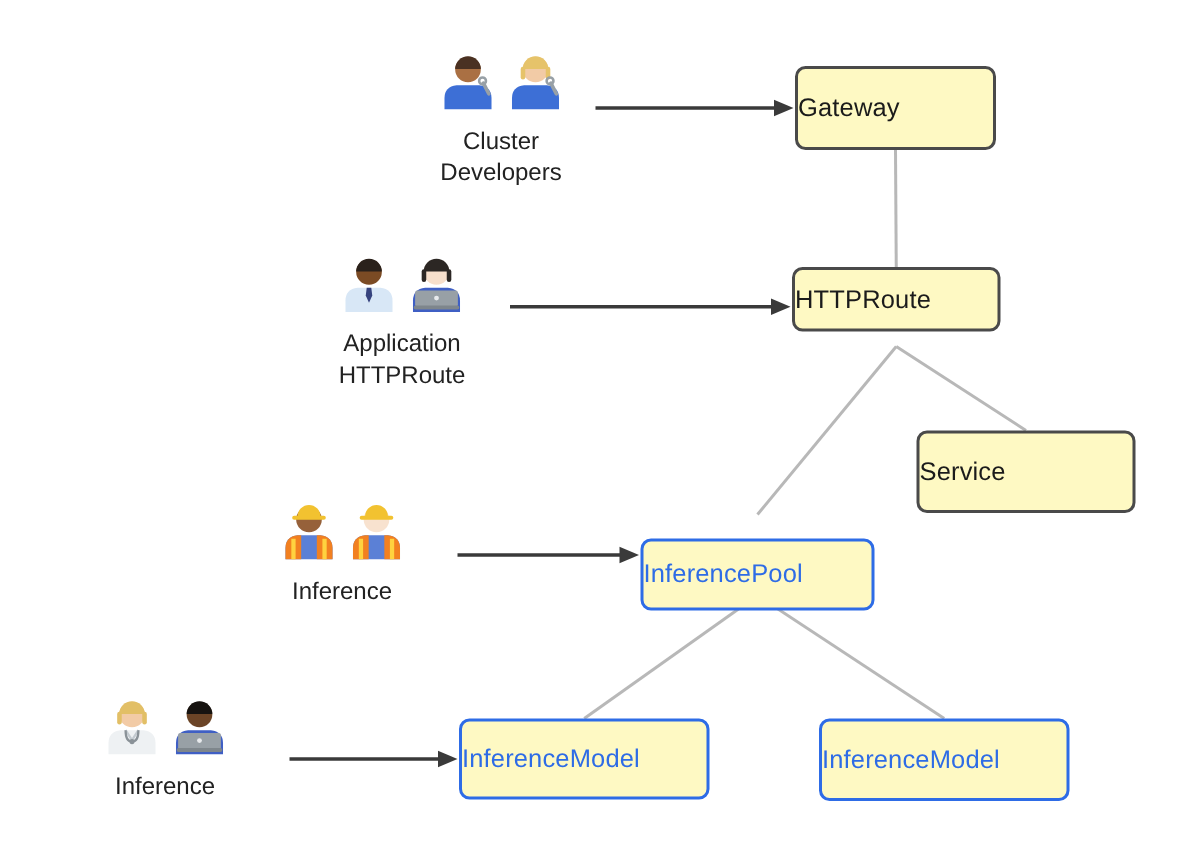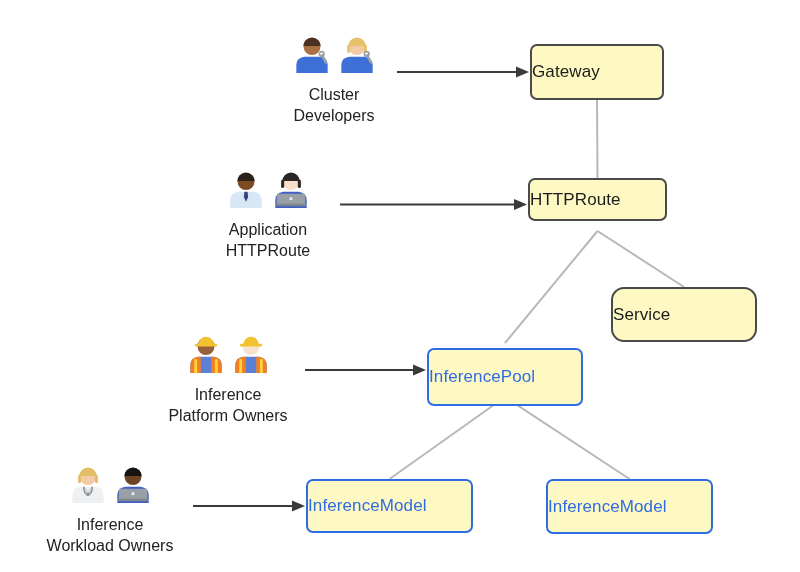--- a/index.html
+++ b/index.html
@@ -43,24 +43,24 @@
         <polygon points="305,506 292,500.5 292,511.5" fill="#3a3a3a"></polygon>
       </g>
     </svg>
   <div id="nodes">
       <div class="node core" style="left: 530px; top: 44px; width: 134px; height: 56px;">
         <span>Gateway</span>
       </div>
       <div class="node core" style="left: 528px; top: 178px; width: 139px; height: 43px;">
         <span>HTTPRoute</span>
       </div>
-      <div class="node core" style="left: 611px; top: 287px; width: 146px; height: 55px; border-radius: 13px;">
+      <div class="node core" style="left: 611px; top: 287px; width: 146px; height: 55px;">
         <span>Service</span>
       </div>
-      <div class="node extension" style="left: 427px; top: 348px; width: 156px; height: 58px;">
+      <div class="node extension" style="left: 427px; top: 359px; width: 156px; height: 48px;">
         <span>InferencePool</span>
       </div>
       <div class="node extension" style="left: 306px; top: 479px; width: 167px; height: 54px;">
         <span>InferenceModel</span>
       </div>
       <div class="node extension" style="left: 546px; top: 479px; width: 167px; height: 55px;">
         <span>InferenceModel</span>
       </div>
     </div>
   <div id="personas">
@@ -137,21 +137,20 @@
               <path d="M36.5 42 V34 Q36.5 26 28 25 H25.5 V42 Z" fill="#f28020"></path>
               <rect x="7.6" y="27.5" width="3" height="14.5" fill="#ffd23f"></rect>
               <rect x="29.4" y="27.5" width="3" height="14.5" fill="#ffd23f"></rect>
               <circle cx="20" cy="14" r="9" fill="#f8e2cf"></circle>
               <path d="M12 11.8 A8 8 0 0 1 28 11.8 Z" fill="#f2c230"></path>
               <rect x="8.2" y="11.3" width="23.6" height="2.8" rx="1.4" fill="#f2c230"></rect>
             </g>
           </svg>
         </div>
         <div>Inference</div>
-        <div>Platform Owners</div>
       </div>
       <div class="persona" style="left: 10px; top: 463px; width: 200px;">
         <div class="figures" role="img" aria-label="🧑🏼‍⚕️👨🏿‍💻">
           <svg width="38" height="40" viewBox="0 0 40 42">
             <g>
               <path d="M3.5 42 V34 Q3.5 26 12 25 H28 Q36.5 26 36.5 34 V42 Z" fill="#eef1f3"></path>
               <path d="M15.5 25 L20 32 L24.5 25" stroke="#c3cad0" stroke-width="1.6" fill="none"></path>
               <path d="M15.5 25 Q15.5 33 20 33 Q24.5 33 24.5 25" stroke="#8a9298" stroke-width="1.6" fill="none"></path>
               <circle cx="20" cy="33" r="1.8" fill="#8a9298"></circle>
               <circle cx="20" cy="14" r="9" fill="#f2cba6"></circle>
@@ -165,16 +164,15 @@
               <path d="M3.5 42 V34 Q3.5 26 12 25 H28 Q36.5 26 36.5 34 V42 Z" fill="#3f5fc4"></path>
               <circle cx="20" cy="14" r="9" fill="#6b4426"></circle>
               <path d="M11 13.6 A9 9 0 0 1 29 13.6 Z" fill="#161310"></path>
               <rect x="5" y="27" width="30" height="11.5" rx="1.5" fill="#98a0a6"></rect>
               <rect x="4" y="37.5" width="32" height="2.8" rx="1.4" fill="#7e868c"></rect>
               <circle cx="20" cy="32.3" r="1.7" fill="#e8eaed"></circle>
             </g>
           </svg>
         </div>
         <div>Inference</div>
-        <div>Workload Owners</div>
       </div>
     </div>
 </div>
 
 </body></html>

